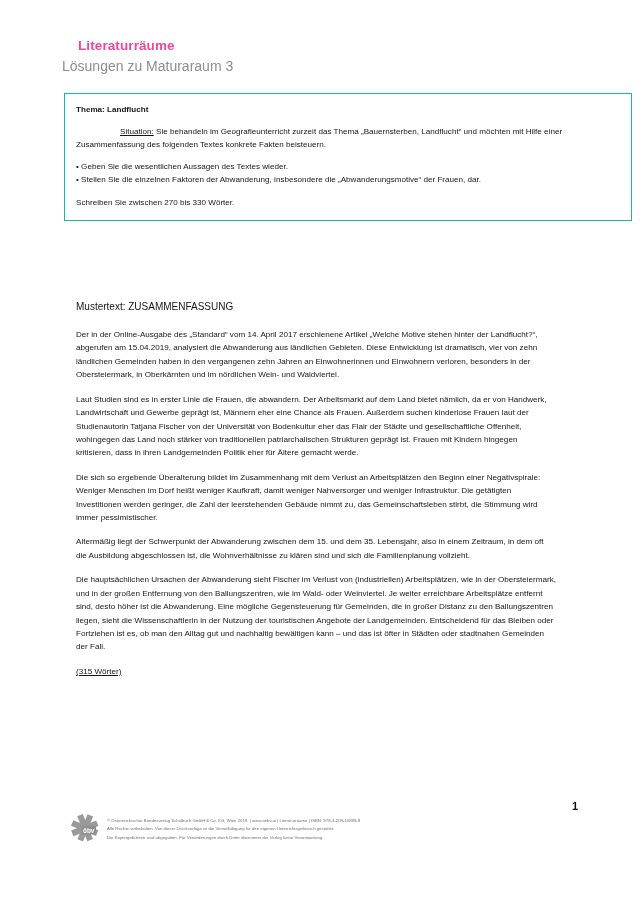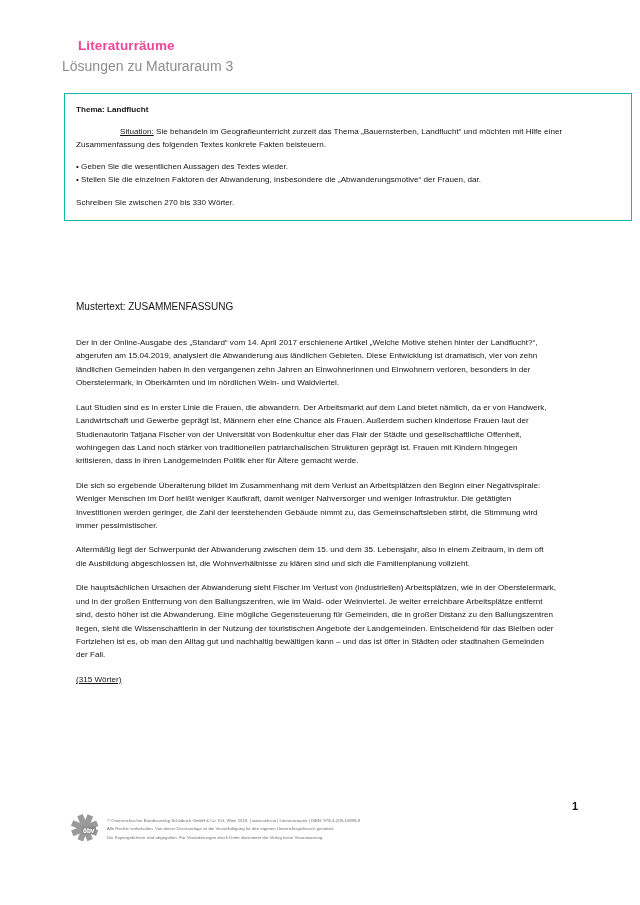--- a/index.html
+++ b/index.html
@@ -78,21 +78,21 @@
     position: absolute;
     left: 76px;
     top: 299px;
     font-size: 10px;
     line-height: 1.6;
     color: #161616;
   }
   .body-text {
     position: absolute;
     left: 76px;
-    top: 336px;
+    top: 328px;
     width: 480px;
   }
   .body-text p {
     margin: 0 0 11px 0;
     font-size: 8.1px;
     line-height: 1.66;
     color: #161616;
     text-align: left;
   }
   .wordcount {

